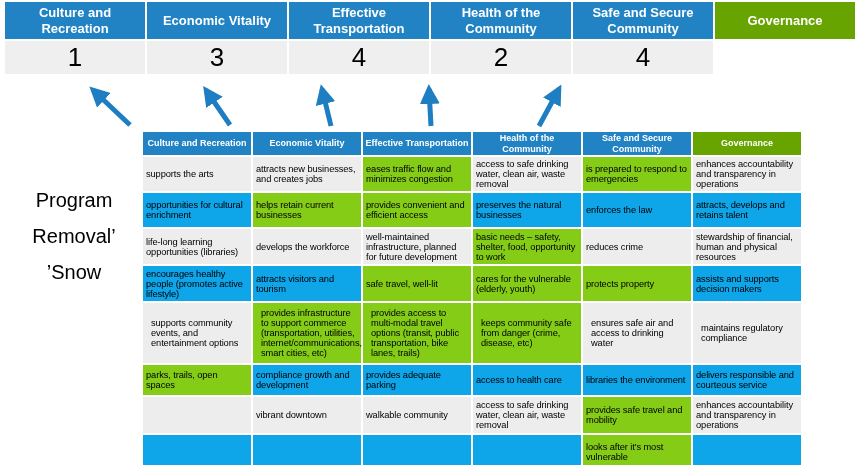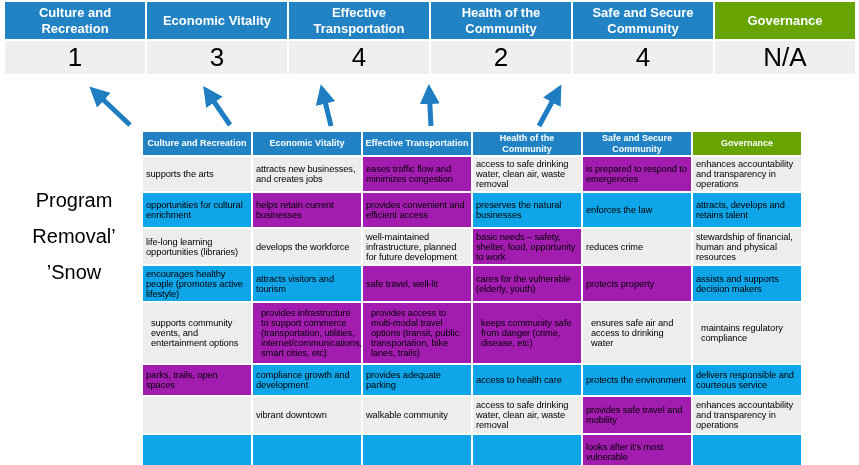--- a/index.html
+++ b/index.html
@@ -36,21 +36,21 @@
     background:#2183C4;color:#fff;font-weight:bold;font-size:9px;
     height:21px;padding:1px 2px;text-align:center;line-height:1.15;vertical-align:middle;
   }
   .matrix th.green{background:#67A400;}
   .matrix td{
     font-size:9.3px;line-height:1.08;letter-spacing:-0.1px;
     padding:2px 3px;vertical-align:middle;text-align:left;
   }
   .matrix td.stripe{background:#EDEDED;}
   .matrix td.plain{background:#0ea5e9;}
-  .matrix td.hl{background:#a21caf;}
+  .matrix td.hl{background:#84cc16;}
   .matrix tbody tr:nth-child(1) td{height:30px;}
   .matrix tbody tr:nth-child(2) td{height:30px;}
   .matrix tbody tr:nth-child(3) td{height:31px;}
   .matrix tbody tr:nth-child(4) td{height:31px;}
   .matrix tbody tr:nth-child(5) td{height:56px;padding-left:8px;}
   .matrix tbody tr:nth-child(6) td{height:26px;}
   .matrix tbody tr:nth-child(7) td{height:32px;}
   .matrix tbody tr:nth-child(8) td{height:30px;}
 </style>
 </head>
@@ -72,21 +72,20 @@
   <div class="sb-col">
     <div class="sb-head">Health of the Community</div>
     <div class="sb-score">2</div>
   </div>
   <div class="sb-col">
     <div class="sb-head">Safe and Secure Community</div>
     <div class="sb-score">4</div>
   </div>
   <div class="sb-col green">
     <div class="sb-head">Governance</div>
-    <div class="sb-score">N/A</div>
   </div>
 </div>
 
 <svg class="arrows" width="680" height="56" viewBox="0 0 680 56">
   <defs>
     <marker id="ah" markerWidth="4" markerHeight="4" refX="3" refY="2" orient="auto">
       <path d="M0,0 L4,2 L0,4 Z" fill="#1F7EC2" class="arrow-head"></path>
     </marker>
   </defs>
   <line class="arrow" x1="130" y1="49" x2="93" y2="14" stroke="#1F7EC2" stroke-width="5" marker-end="url(#ah)"></line>
@@ -152,21 +151,21 @@
         <td class="hl">provides access to multi-modal travel options (transit, public transportation, bike lanes, trails)</td>
         <td class="hl">keeps community safe from danger (crime, disease, etc)</td>
         <td class="stripe">ensures safe air and access to drinking water</td>
         <td class="stripe">maintains regulatory compliance</td>
       </tr>
       <tr>
         <td class="hl">parks, trails, open spaces</td>
         <td class="plain">compliance growth and development</td>
         <td class="plain">provides adequate parking</td>
         <td class="plain">access to health care</td>
-        <td class="plain">protects the environment</td>
+        <td class="plain">libraries the environment</td>
         <td class="plain">delivers responsible and courteous service</td>
       </tr>
       <tr>
         <td class="stripe"></td>
         <td class="stripe">vibrant downtown</td>
         <td class="stripe">walkable community</td>
         <td class="stripe">access to safe drinking water, clean air, waste removal</td>
         <td class="hl">provides safe travel and mobility</td>
         <td class="stripe">enhances accountability and transparency in operations</td>
       </tr>

